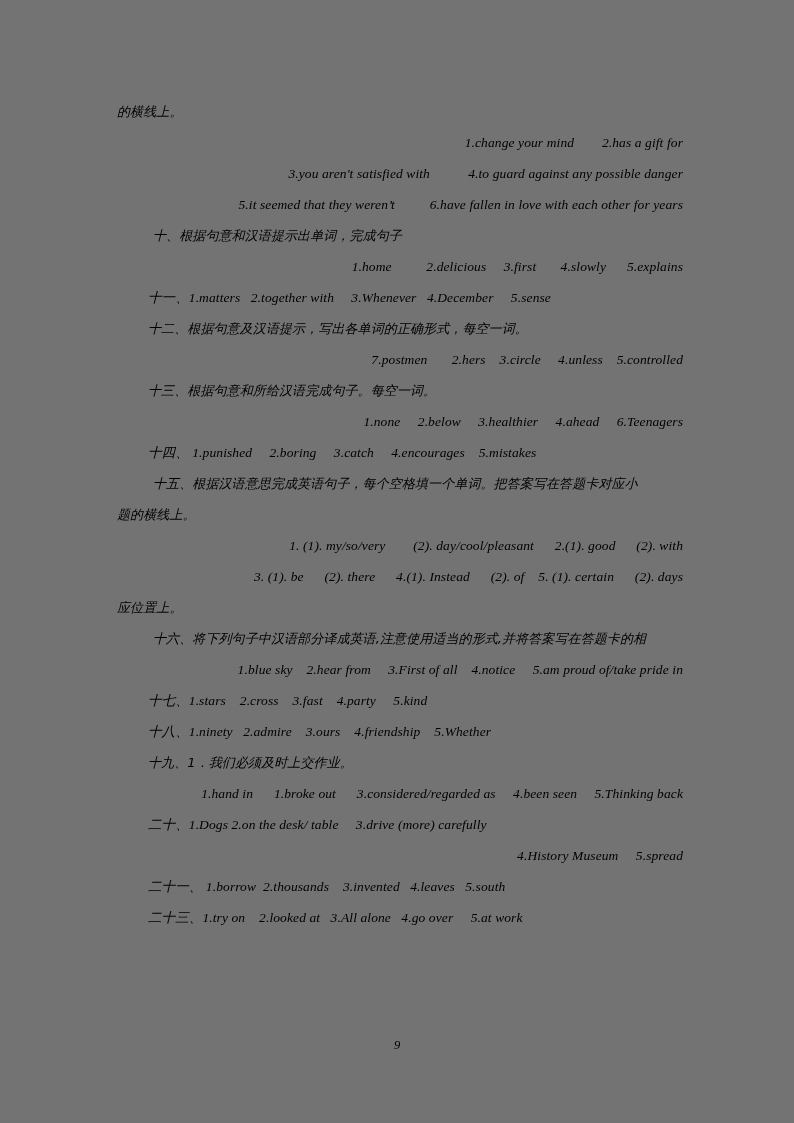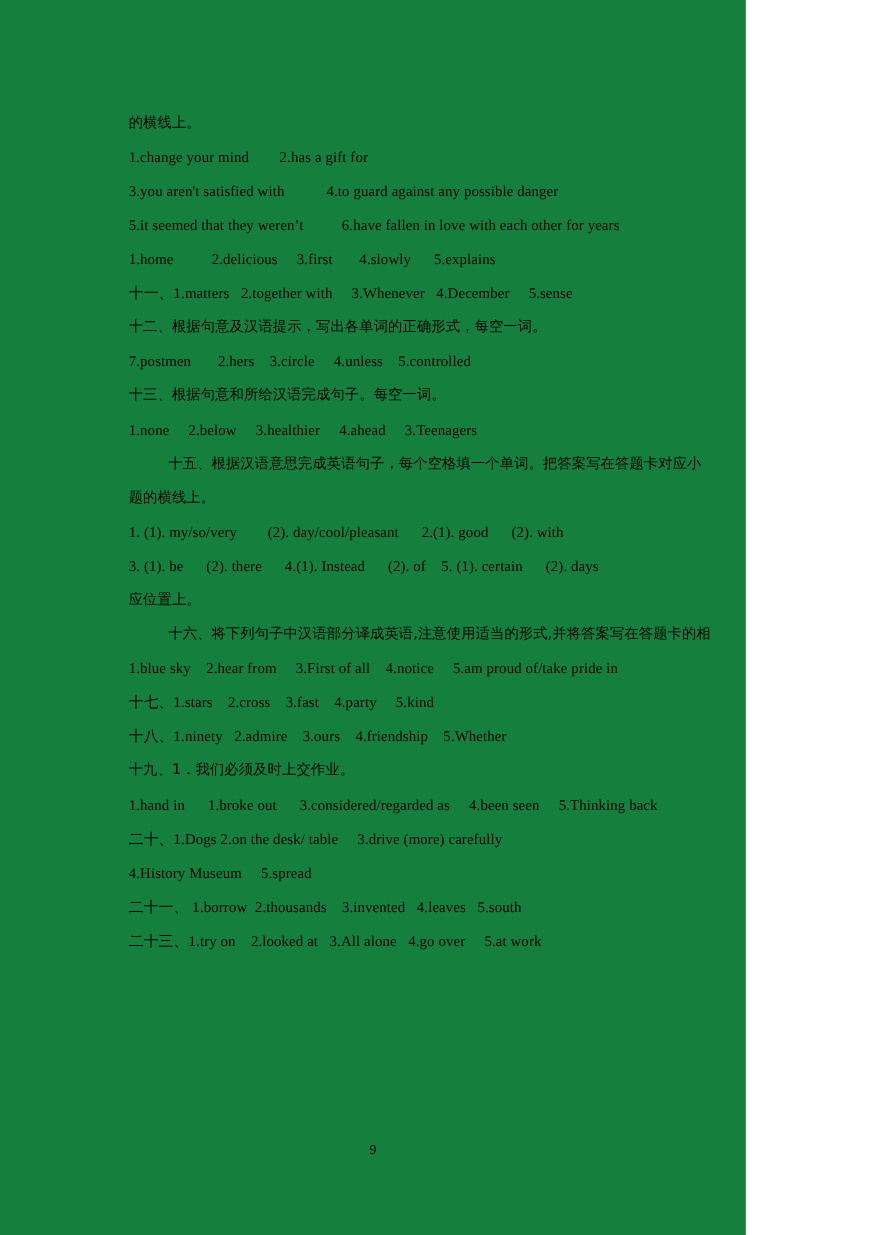--- a/index.html
+++ b/index.html
@@ -2,26 +2,27 @@
 <html><head>
 <meta charset="utf-8">
 <style>
   html, body {
     margin: 0;
     padding: 0;
     background: #ffffff;
   }
   .page {
     position: relative;
-    width: 678px;
+    width: 794px;
     height: 1123px;
-    background: #15803d;
+    background: #737373;
     overflow: hidden;
     font-family: "Liberation Serif", "DejaVu Serif", serif;
     color: #000000;
+    font-style: italic;
   }
   .content {
     position: absolute;
     left: 117px;
     top: 96px;
     width: 566px;
   }
   
   .line {
     font-size: 13.5px;
@@ -29,27 +30,30 @@
     white-space: pre;
     color: #000;
     letter-spacing: 0.1px;
   }
   
   .flush {
     margin-left: 0px;
   }
   
   .answers {
+    margin-left: 31px;
+    text-align: right;
   }
   
   .heading {
     margin-left: 36px;
   }
   
   .heading-inline {
+    margin-left: 31px;
   }
   .cjk {
     font-family: "DejaVu Sans", "Liberation Sans", sans-serif;
     font-size: 13px;
   }
   .pagenum {
     position: absolute;
     left: 0;
     right: 0;
     top: 1038px;
@@ -61,26 +65,28 @@
 </style>
 </head>
 <body>
 
 <div class="page">
   <div class="content" id="body-root">
       <div class="line flush cjk">的横线上。</div>
       <div class="line answers">1.change your mind        2.has a gift for</div>
       <div class="line answers">3.you aren't satisfied with           4.to guard against any possible danger</div>
       <div class="line answers">5.it seemed that they weren’t          6.have fallen in love with each other for years</div>
+      <div class="line heading cjk">十、根据句意和汉语提示出单词，完成句子</div>
       <div class="line answers">1.home          2.delicious     3.first       4.slowly      5.explains</div>
       <div class="line heading-inline">十一、1.matters   2.together with     3.Whenever   4.December     5.sense</div>
       <div class="line heading-inline cjk">十二、根据句意及汉语提示，写出各单词的正确形式，每空一词。</div>
       <div class="line answers">7.postmen       2.hers    3.circle     4.unless    5.controlled</div>
       <div class="line heading-inline cjk">十三、根据句意和所给汉语完成句子。每空一词。</div>
-      <div class="line answers">1.none     2.below     3.healthier     4.ahead     3.Teenagers</div>
+      <div class="line answers">1.none     2.below     3.healthier     4.ahead     6.Teenagers</div>
+      <div class="line heading-inline">十四、 1.punished     2.boring     3.catch     4.encourages    5.mistakes</div>
       <div class="line heading cjk">十五、根据汉语意思完成英语句子，每个空格填一个单词。把答案写在答题卡对应小</div>
       <div class="line flush cjk">题的横线上。</div>
       <div class="line answers">1. (1). my/so/very        (2). day/cool/pleasant      2.(1). good      (2). with</div>
       <div class="line answers">3. (1). be      (2). there      4.(1). Instead      (2). of    5. (1). certain      (2). days</div>
       <div class="line flush cjk">应位置上。</div>
       <div class="line heading cjk">十六、将下列句子中汉语部分译成英语,注意使用适当的形式,并将答案写在答题卡的相</div>
       <div class="line answers">1.blue sky    2.hear from     3.First of all    4.notice     5.am proud of/take pride in</div>
       <div class="line heading-inline">十七、1.stars    2.cross    3.fast    4.party     5.kind</div>
       <div class="line heading-inline">十八、1.ninety   2.admire    3.ours    4.friendship    5.Whether</div>
       <div class="line heading-inline cjk">十九、1．我们必须及时上交作业。</div>

